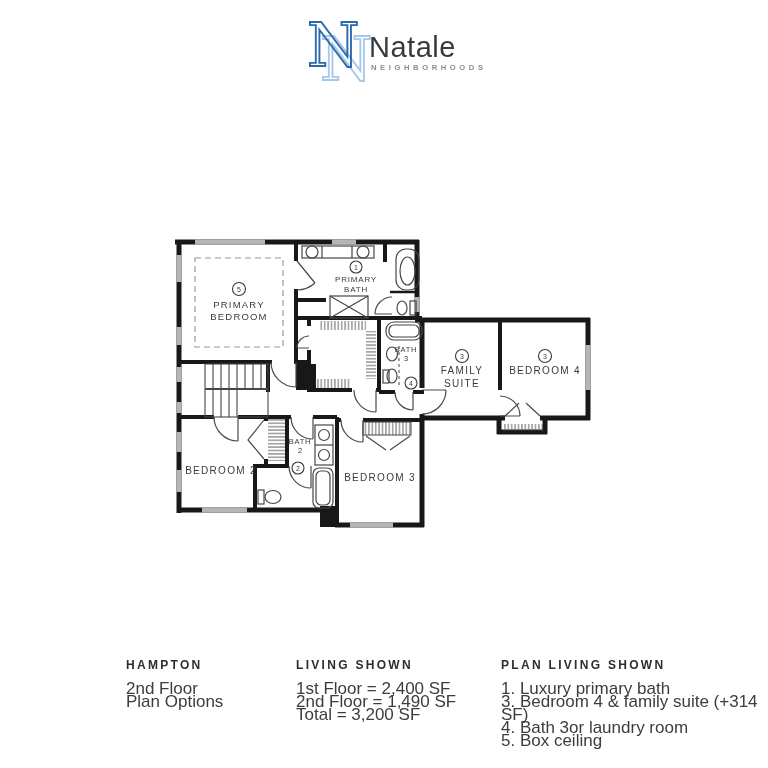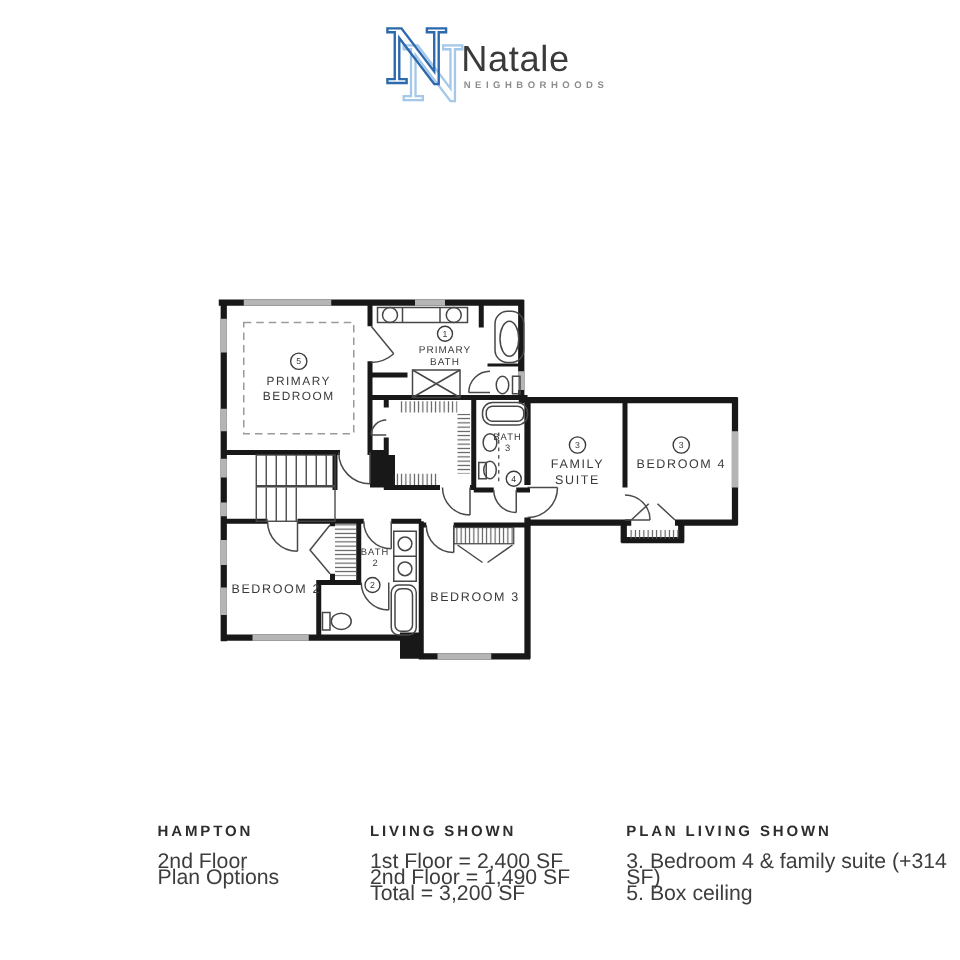--- a/index.html
+++ b/index.html
@@ -171,15 +171,17 @@
 
 <div class="footer-col" id="col-living">
   <h3>LIVING SHOWN</h3>
   <p>1st Floor = 2,400 SF</p>
   <p>2nd Floor = 1,490 SF</p>
   <p>Total = 3,200 SF</p>
 </div>
 
 <div class="footer-col" id="col-options">
   <h3>PLAN LIVING SHOWN</h3>
+  <p>1. Luxury primary bath</p>
   <p>3. Bedroom 4 &amp; family suite (+314 SF)</p>
+  <p>4. Bath 3or laundry room</p>
   <p>5. Box ceiling</p>
 </div>
 
 </body></html>

